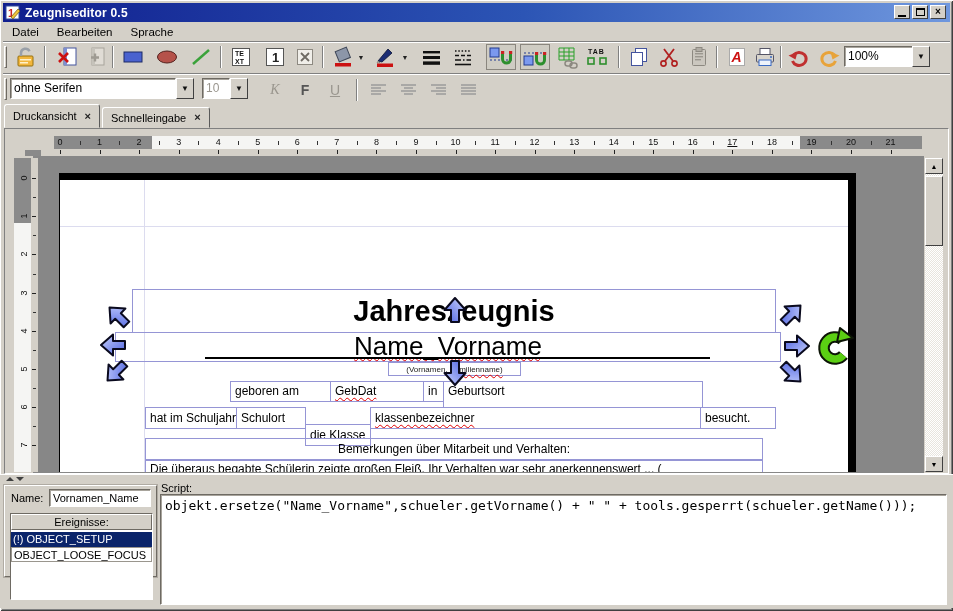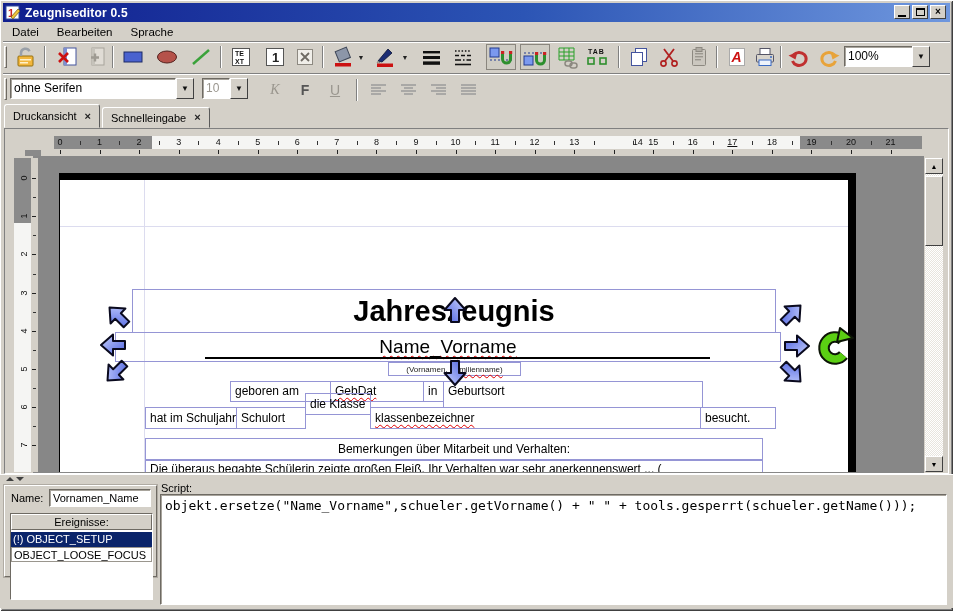--- a/index.html
+++ b/index.html
@@ -393,21 +393,21 @@
         <i class="rhalf h" style="left: 435.275px;"></i>
         <span class="rlab h" style="left: 445.05px;">11</span>
         <i class="rtick h" style="left: 455.05px;"></i>
         <i class="rhalf h" style="left: 474.825px;"></i>
         <span class="rlab h" style="left: 484.6px;">12</span>
         <i class="rtick h" style="left: 494.6px;"></i>
         <i class="rhalf h" style="left: 514.375px;"></i>
         <span class="rlab h" style="left: 524.15px;">13</span>
         <i class="rtick h" style="left: 534.15px;"></i>
         <i class="rhalf h" style="left: 553.925px;"></i>
-        <span class="rlab h" style="left: 563.7px; margin-left: 24px;">14</span>
+        <span class="rlab h" style="left: 563.7px;">14</span>
         <i class="rtick h" style="left: 573.7px;"></i>
         <i class="rhalf h" style="left: 593.475px;"></i>
         <span class="rlab h" style="left: 603.25px;">15</span>
         <i class="rtick h" style="left: 613.25px;"></i>
         <i class="rhalf h" style="left: 633.025px;"></i>
         <span class="rlab h" style="left: 642.8px;">16</span>
         <i class="rtick h" style="left: 652.8px;"></i>
         <i class="rhalf h" style="left: 672.575px;"></i>
         <span class="rlab h" style="left: 682.35px; text-decoration: underline;">17</span>
         <i class="rtick h" style="left: 692.35px;"></i>
@@ -452,34 +452,34 @@
         <i class="rtick v" style="top: 287.4px;"></i>
       </div>
     <div class="abs" style="left:20px;top:21px;width:16px;height:6px;background:#8a8a8a"></div>
 
     <div class="abs" id="page-frame">
       <div id="paper">
         <div class="guide-v"></div>
         <div class="guide-h"></div>
 
         <div class="dbox ctr" style="left:72px;top:109px;width:644px;height:44px;font-size:29px;font-weight:bold;line-height:42px">Jahreszeugnis</div>
-        <div class="dbox ctr" style="left:55px;top:152px;width:666px;height:30px;font-size:19px;line-height:27px"><span class="sq">Name_Vorname</span></div>
+        <div class="dbox ctr" style="left:55px;top:152px;width:666px;height:30px;font-size:26px;line-height:27px"><span class="sq">Name_Vorname</span></div>
 
         <div class="abs" style="left:145px;top:177px;width:505px;height:2px;background:#000;z-index:2"></div>
 
         <div class="dbox ctr" style="left:328px;top:182px;width:133px;height:14px;font-size:8px;line-height:13px;color:#222"><span>(Vornamen, </span><span class="sq">Familienname)</span></div>
 
         <div class="cell" style="left:170px;top:201px;width:101px;height:21px;line-height:19px">geboren am</div>
         <div class="cell" style="left:270px;top:201px;width:94px;height:21px;line-height:19px"><span class="sq">GebDat</span></div>
         <div class="cell" style="left:363px;top:201px;width:21px;height:21px;line-height:19px">in</div>
         <div class="cell" style="left:383px;top:201px;width:260px;height:27px;line-height:19px">Geburtsort</div>
 
         <div class="cell" style="left:85px;top:227px;width:92px;height:22px;line-height:20px">hat im Schuljahr</div>
         <div class="cell" style="left:176px;top:227px;width:70px;height:22px;line-height:20px">Schulort</div>
-        <div class="cell" style="left:245px;top:213px;width:66px;height:22px;line-height:20px">die Klasse</div>
+        <div class="cell" style="left:245px;top:244px;width:66px;height:22px;line-height:20px">die Klasse</div>
         <div class="cell" style="left:310px;top:227px;width:331px;height:22px;line-height:20px"><span class="sq">klassenbezeichner</span></div>
         <div class="cell" style="left:640px;top:227px;width:76px;height:22px;line-height:20px">besucht.</div>
 
         <div class="dbox ctr" style="left:85px;top:258px;width:618px;height:22px;font-size:12px;line-height:20px">Bemerkungen über Mitarbeit und Verhalten:</div>
         <div class="dbox" style="left:85px;top:280px;width:618px;height:20px;font-size:12px;line-height:16px;padding-left:4px;white-space:nowrap">Die überaus begabte Schülerin zeigte großen Fleiß. Ihr Verhalten war sehr anerkennenswert ... (</div>
       </div>
     </div>
 
     <svg class="abs arrow" style="left:435px;top:166px;z-index:6" width="30" height="30">
       <defs>

